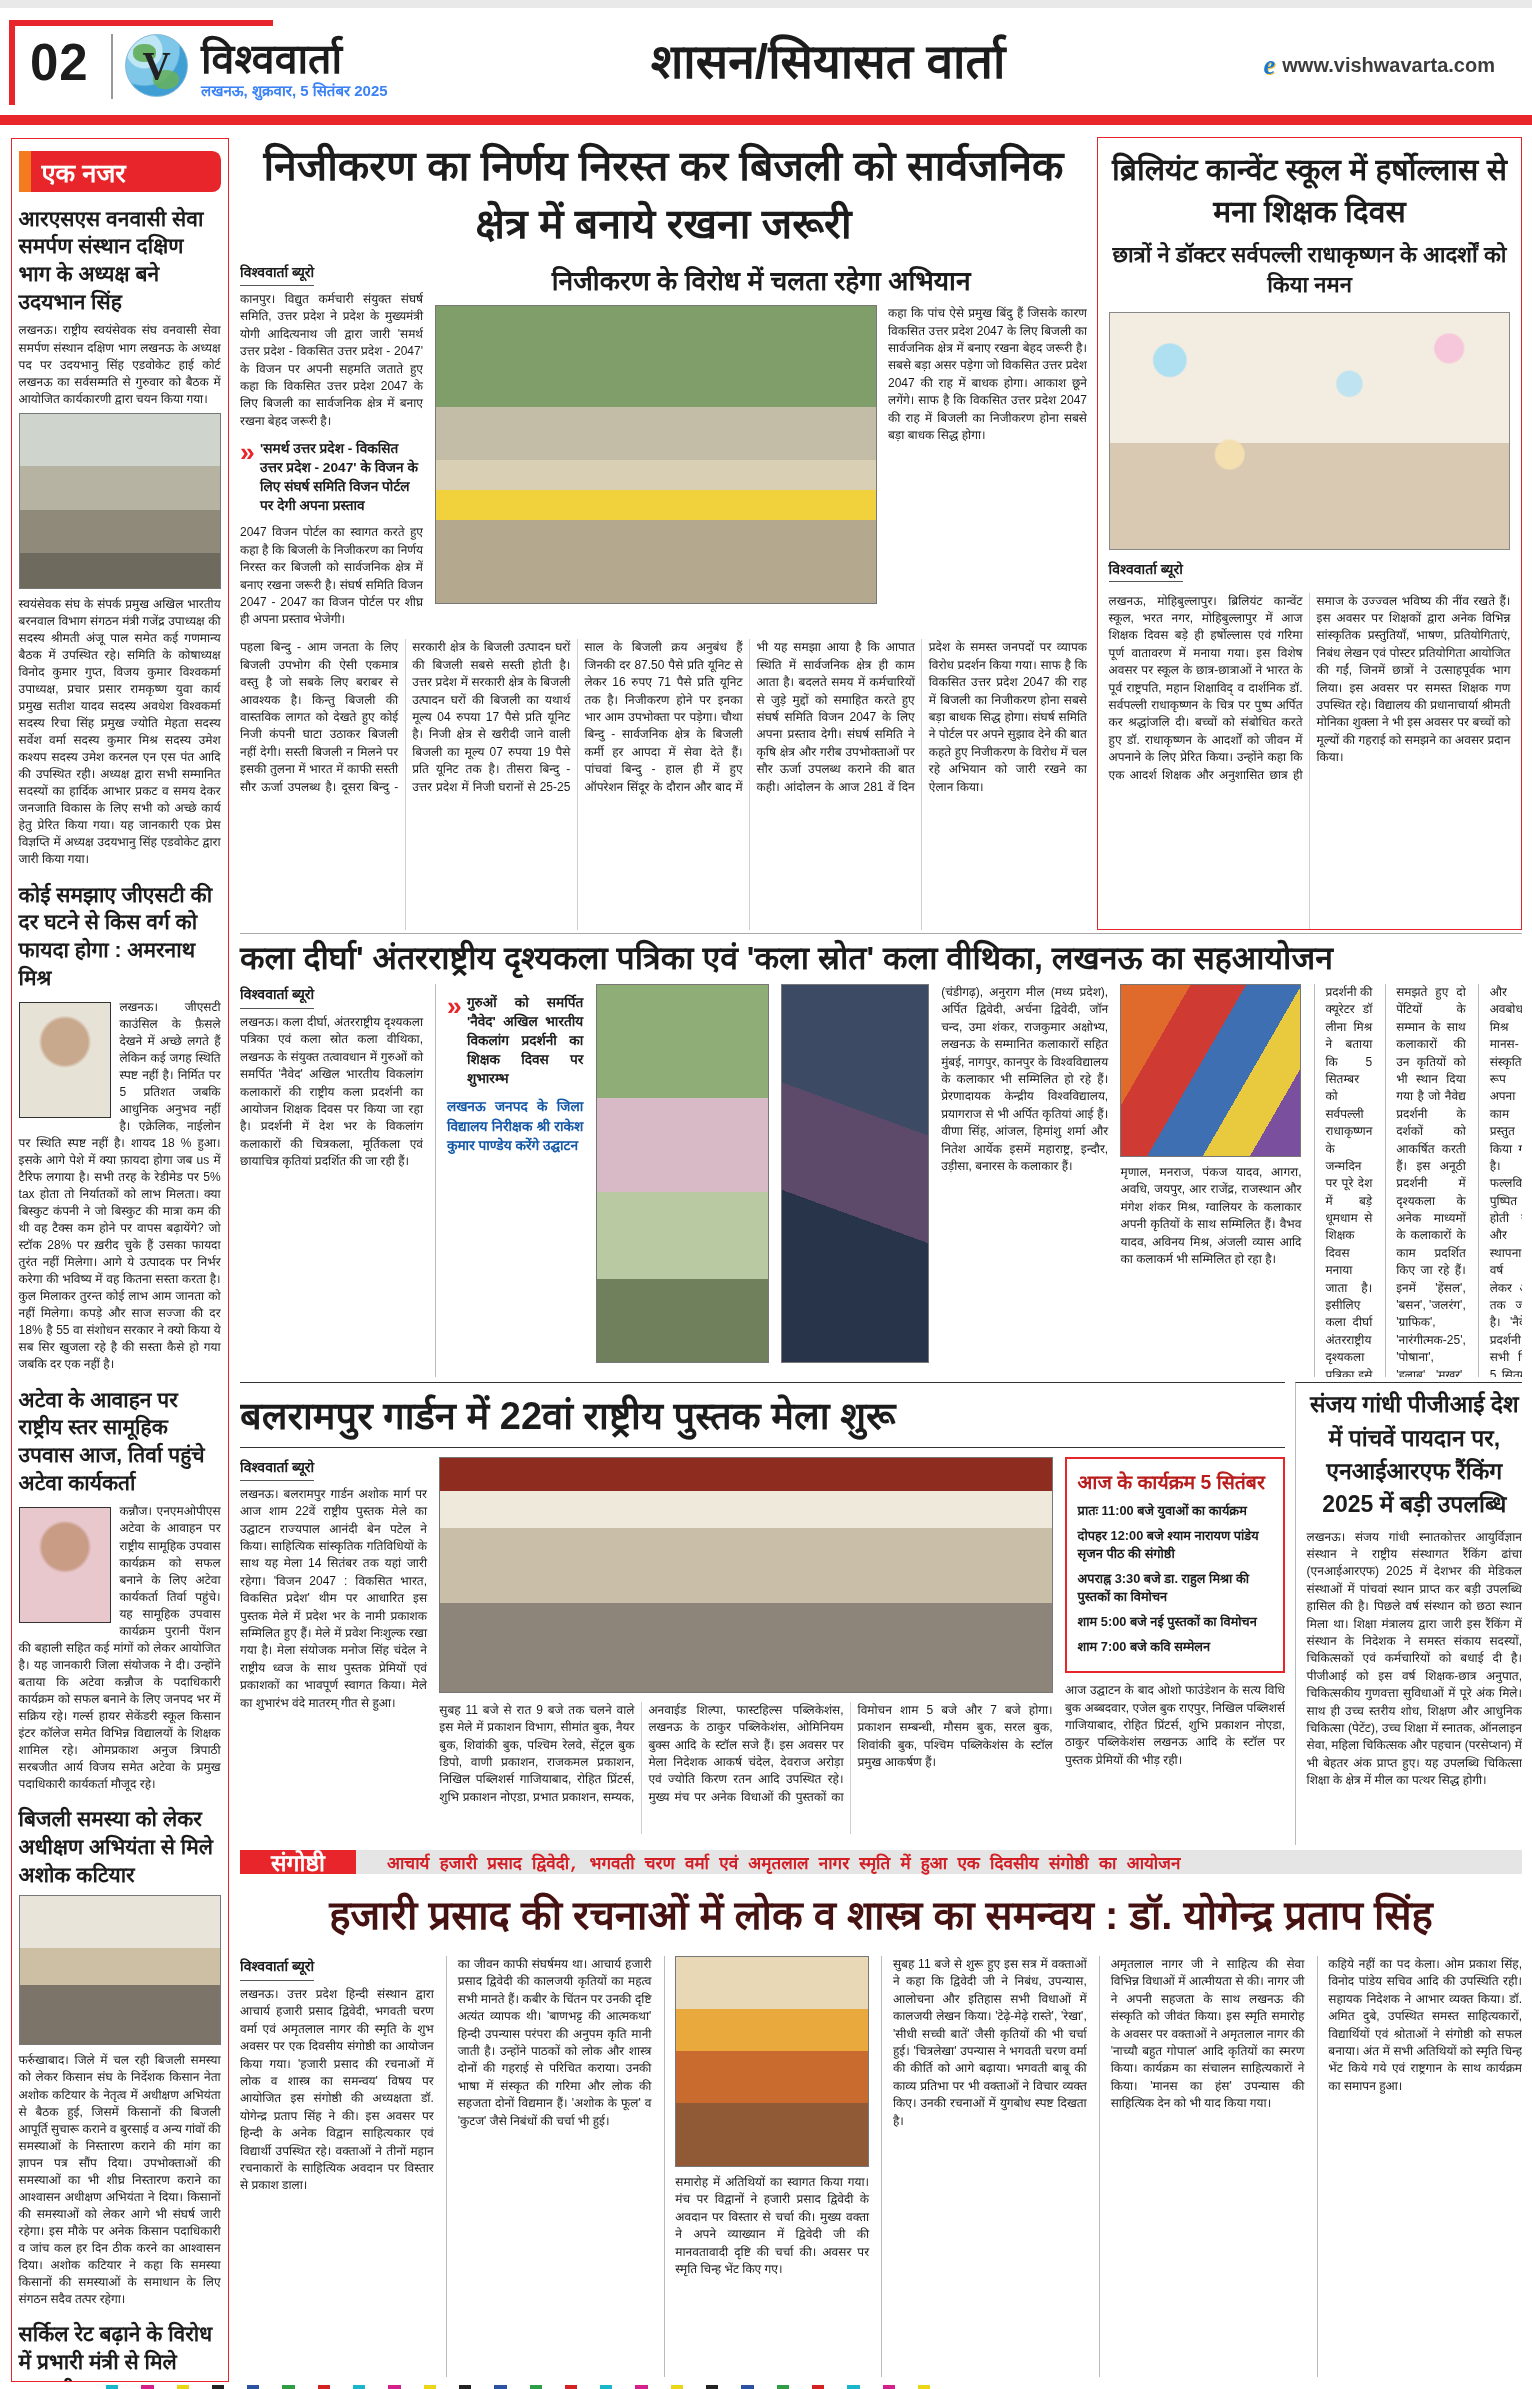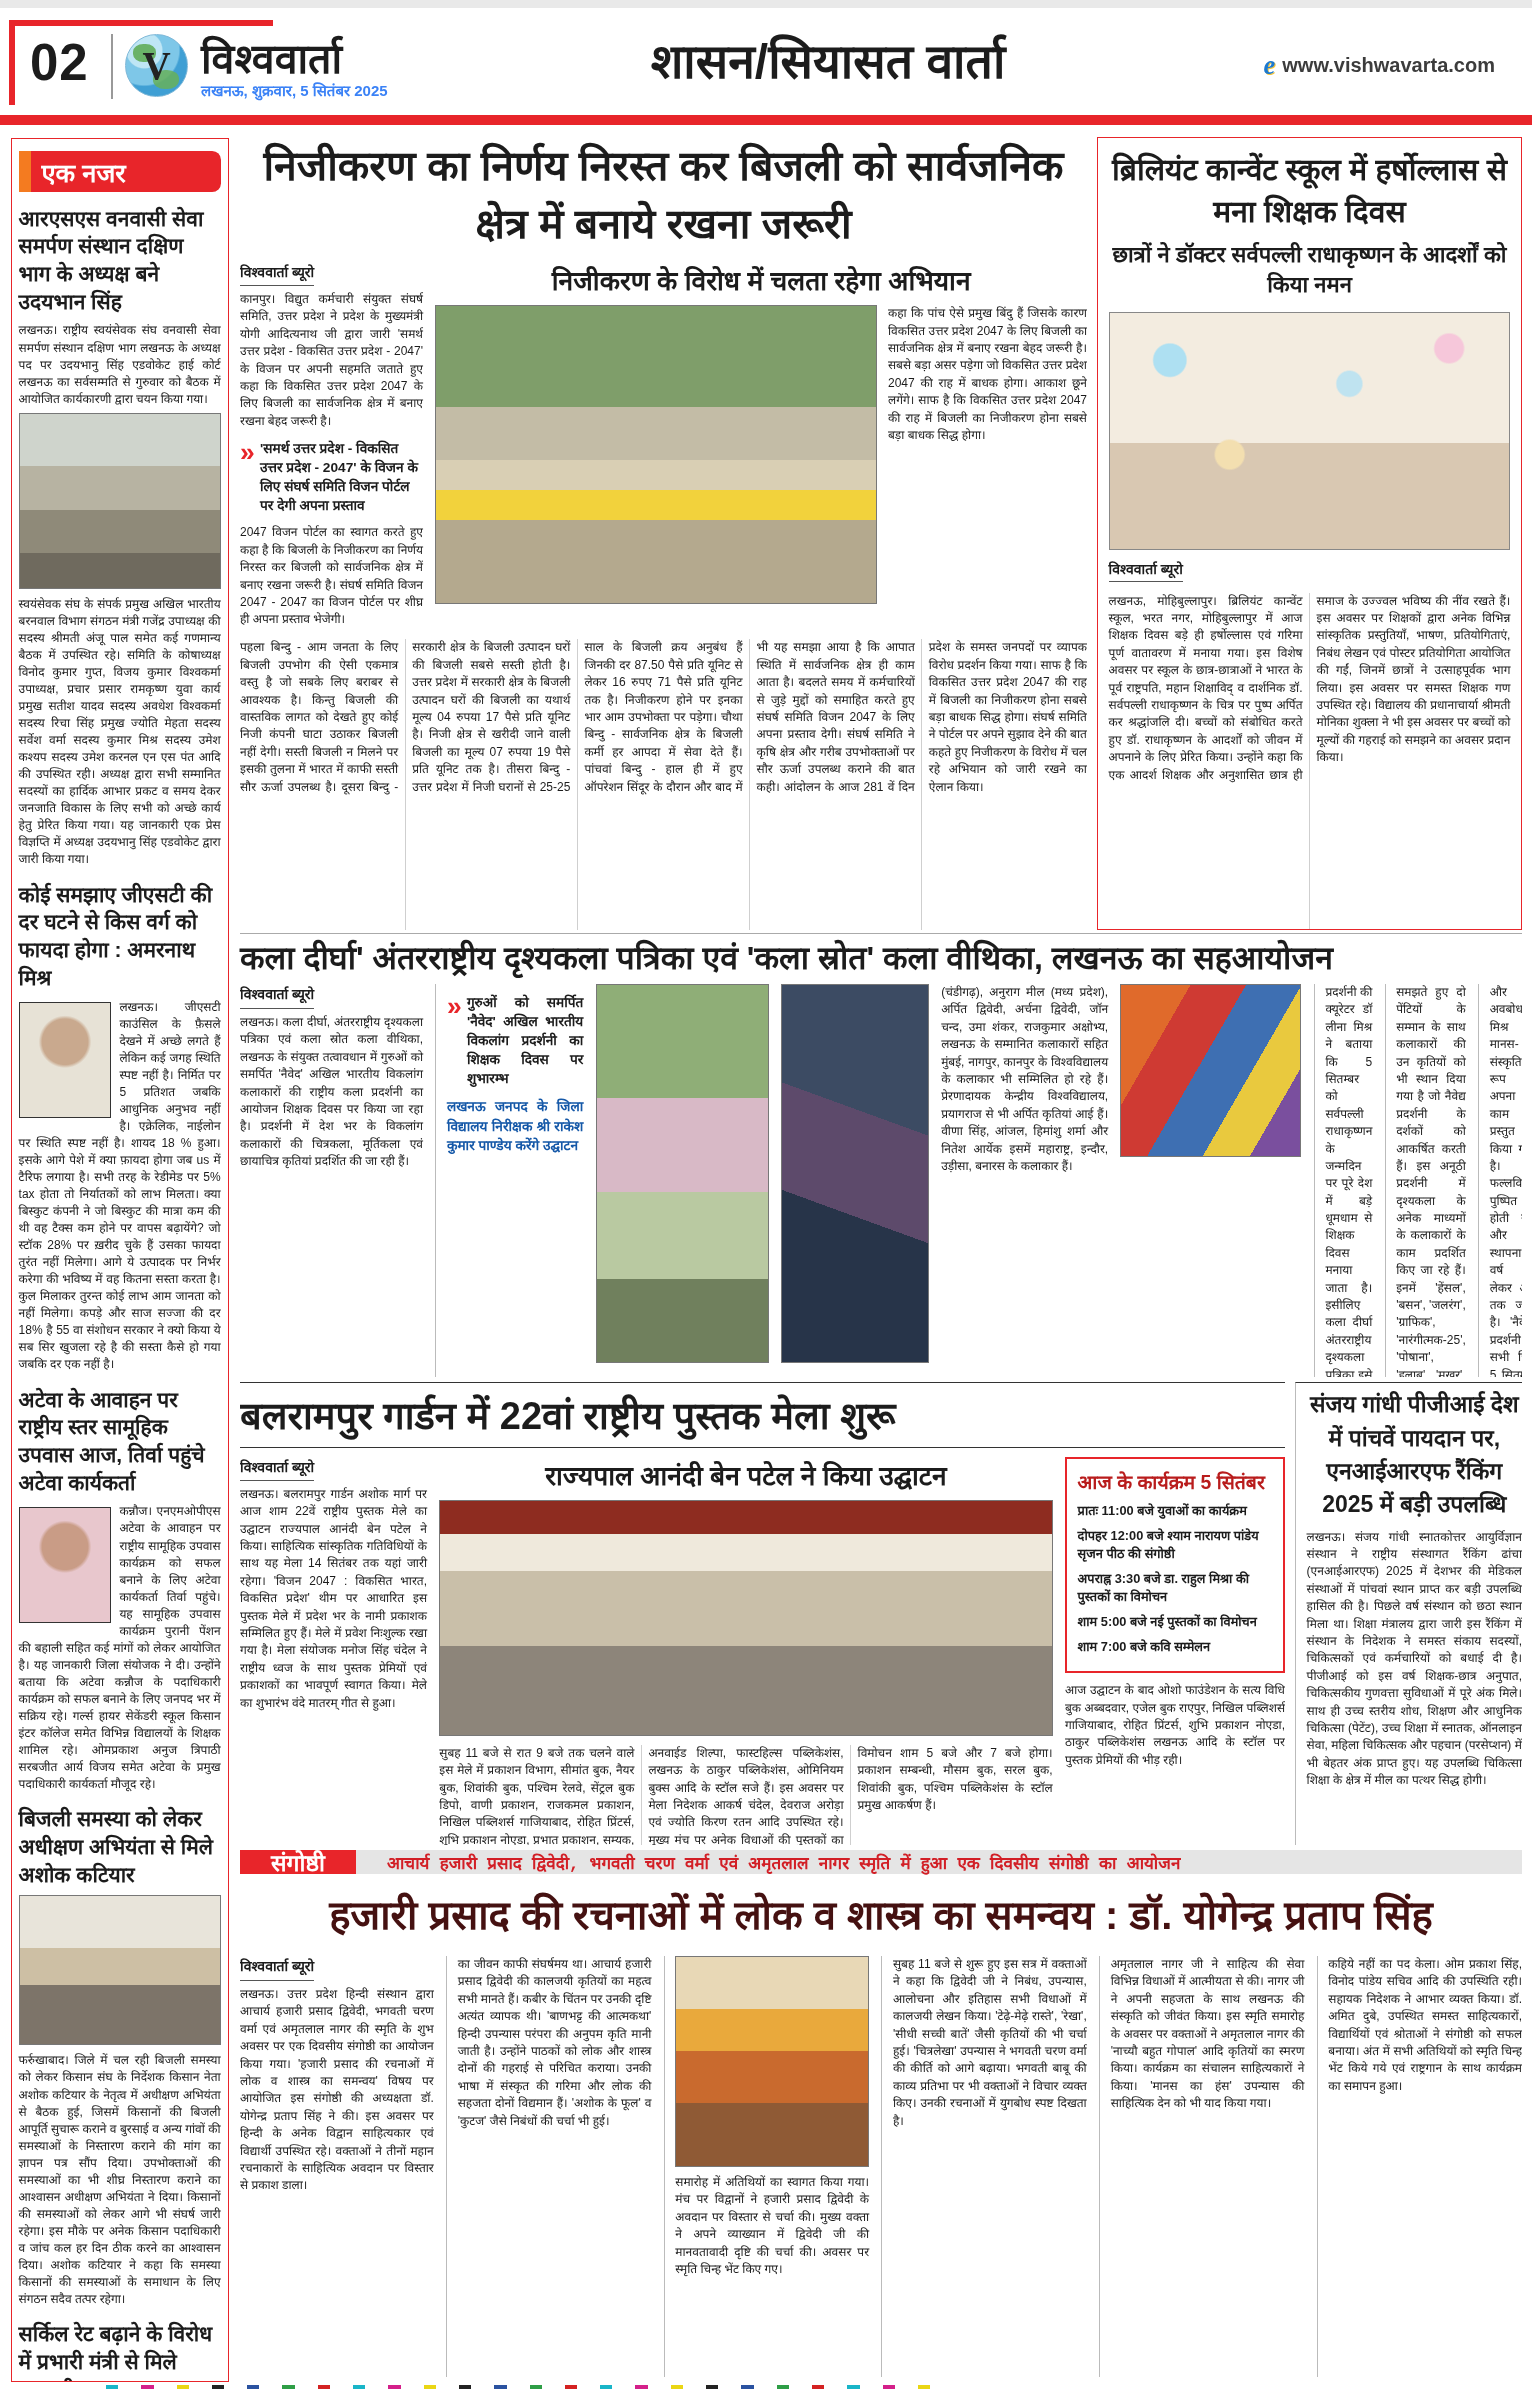--- a/index.html
+++ b/index.html
@@ -240,35 +240,35 @@
         <span class="pq-mark">»</span>
         <span class="pq-text">गुरुओं को समर्पित 'नैवेद' अखिल भारतीय विकलांग प्रदर्शनी का शिक्षक दिवस पर शुभारम्भ</span>
       </div>
       <div class="pq-text" style="color:#1558a8;">लखनऊ जनपद के जिला विद्यालय निरीक्षक श्री राकेश कुमार पाण्डेय करेंगे उद्घाटन</div>
     </div>
     <div class="ph-art1"></div>
     <div class="ph-art2"></div>
     <div class="kala-col" style="width:167px; flex:none;">(चंडीगढ़), अनुराग मील (मध्य प्रदेश), अर्पित द्विवेदी, अर्चना द्विवेदी, जॉन चन्द, उमा शंकर, राजकुमार अक्षोभ्य, लखनऊ के सम्मानित कलाकारों सहित मुंबई, नागपुर, कानपुर के विश्वविद्यालय के कलाकार भी सम्मिलित हो रहे हैं। प्रेरणादायक केन्द्रीय विश्वविद्यालय, प्रयागराज से भी अर्पित कृतियां आई हैं। वीणा सिंह, आंजल, हिमांशु शर्मा और नितेश आर्येक इसमें महाराष्ट्र, इन्दौर, उड़ीसा, बनारस के कलाकार हैं।</div>
     <div class="artcol">
       <div class="ph-art3"></div>
+      <div class="kala-col" style="margin-top:7px;">मृणाल, मनराज, पंकज यादव, आगरा, अवधि, जयपुर, आर राजेंद्र, राजस्थान और मंगेश शंकर मिश्र, ग्वालियर के कलाकार अपनी कृतियों के साथ सम्मिलित हैं। वैभव यादव, अविनय मिश्र, अंजली व्यास आदि का कलाकर्म भी सम्मिलित हो रहा है।</div>
     </div>
     <div class="kala-col kc-rule" style="flex:1;">प्रदर्शनी की क्यूरेटर डॉ लीना मिश्र ने बताया कि 5 सितम्बर को सर्वपल्ली राधाकृष्णन के जन्मदिन पर पूरे देश में बड़े धूमधाम से शिक्षक दिवस मनाया जाता है। इसीलिए कला दीर्घा अंतरराष्ट्रीय दृश्यकला पत्रिका इसे अपने कलाकारों को सम्मान देने का अवसर मानती है। यह प्रदर्शनी निश्चित रूप से कलाकारों के मनोबल को बढ़ाएगी।</div>
     <div class="kala-col kc-rule" style="flex:1;">समझते हुए दो पेंटियों के सम्मान के साथ कलाकारों की उन कृतियों को भी स्थान दिया गया है जो नैवेद्य प्रदर्शनी के दर्शकों को आकर्षित करती हैं। इस अनूठी प्रदर्शनी में दृश्यकला के अनेक माध्यमों के कलाकारों के काम प्रदर्शित किए जा रहे हैं। इनमें 'हेंसल', 'बसन', 'जलरंग', 'ग्राफिक', 'नारंगीत्मक-25', 'पोषाना', 'हुलाब', 'मुखर', आदि प्रमुख हैं।</div>
     <div class="kala-col kc-rule" style="flex:1;">और अवबोध मिश्र की मानस-संस्कृति के रूप में अपना काम प्रस्तुत किया गया है। फल्लविक-पुष्पित होती रही और स्थापना वर्ष से लेकर अब तक जारी है। 'नैवेद्य' प्रदर्शनी के सभी चित्र 5 सितम्बर से 8 सितम्बर 2025 तक दोपहर 12 बजे से 8.07 बजे शाम तक कला स्रोत वीथिका में दर्शकों के लिए खुली रहेगी, जिसका अवलोकन कला प्रेमी कर सकेंगे।</div>
   </div>
 
   <div class="book-zone">
     <div class="h-book">बलरामपुर गार्डन में 22वां राष्ट्रीय पुस्तक मेला शुरू</div>
     <div class="book-row">
       <div class="book-colA">
         <span class="byline">विश्ववार्ता ब्यूरो</span>
         <div class="body-text">लखनऊ। बलरामपुर गार्डन अशोक मार्ग पर आज शाम 22वें राष्ट्रीय पुस्तक मेले का उद्घाटन राज्यपाल आनंदी बेन पटेल ने किया। साहित्यिक सांस्कृतिक गतिविधियों के साथ यह मेला 14 सितंबर तक यहां जारी रहेगा। 'विजन 2047 : विकसित भारत, विकसित प्रदेश' थीम पर आधारित इस पुस्तक मेले में प्रदेश भर के नामी प्रकाशक सम्मिलित हुए हैं। मेले में प्रवेश निःशुल्क रखा गया है। मेला संयोजक मनोज सिंह चंदेल ने राष्ट्रीय ध्वज के साथ पुस्तक प्रेमियों एवं प्रकाशकों का भावपूर्ण स्वागत किया। मेले का शुभारंभ वंदे मातरम् गीत से हुआ।</div>
       </div>
       <div class="book-mid">
-        <div class="h-gov">राज्यपाल आनंदी बेन पटेल ने किया उद्घाटन</div>
         <div class="ph-fair"></div>
         <div class="book-mid-cols body-text">सुबह 11 बजे से रात 9 बजे तक चलने वाले इस मेले में प्रकाशन विभाग, सीमांत बुक, नैयर बुक, शिवांकी बुक, पश्चिम रेलवे, सेंट्रल बुक डिपो, वाणी प्रकाशन, राजकमल प्रकाशन, निखिल पब्लिशर्स गाजियाबाद, रोहित प्रिंटर्स, शुभि प्रकाशन नोएडा, प्रभात प्रकाशन, सम्यक, अनवाईड शिल्पा, फास्टहिल्स पब्लिकेशंस, लखनऊ के ठाकुर पब्लिकेशंस, ओमिनियम बुक्स आदि के स्टॉल सजे हैं। इस अवसर पर मेला निदेशक आकर्ष चंदेल, देवराज अरोड़ा एवं ज्योति किरण रतन आदि उपस्थित रहे। मुख्य मंच पर अनेक विधाओं की पुस्तकों का विमोचन शाम 5 बजे और 7 बजे होगा। प्रकाशन सम्बन्धी, मौसम बुक, सरल बुक, शिवांकी बुक, पश्चिम पब्लिकेशंस के स्टॉल प्रमुख आकर्षण हैं।</div>
       </div>
       <div class="sched">
         <div class="sched-box">
           <div class="sched-title">आज के कार्यक्रम 5 सितंबर</div>
           <div class="sched-item">प्रातः 11:00 बजे  युवाओं का कार्यक्रम</div>
           <div class="sched-item">दोपहर 12:00 बजे श्याम नारायण पांडेय सृजन पीठ की संगोष्ठी</div>
           <div class="sched-item">अपराह्न 3:30 बजे डा. राहुल मिश्रा की पुस्तकों का विमोचन</div>
           <div class="sched-item">शाम 5:00 बजे नई पुस्तकों का विमोचन</div>

